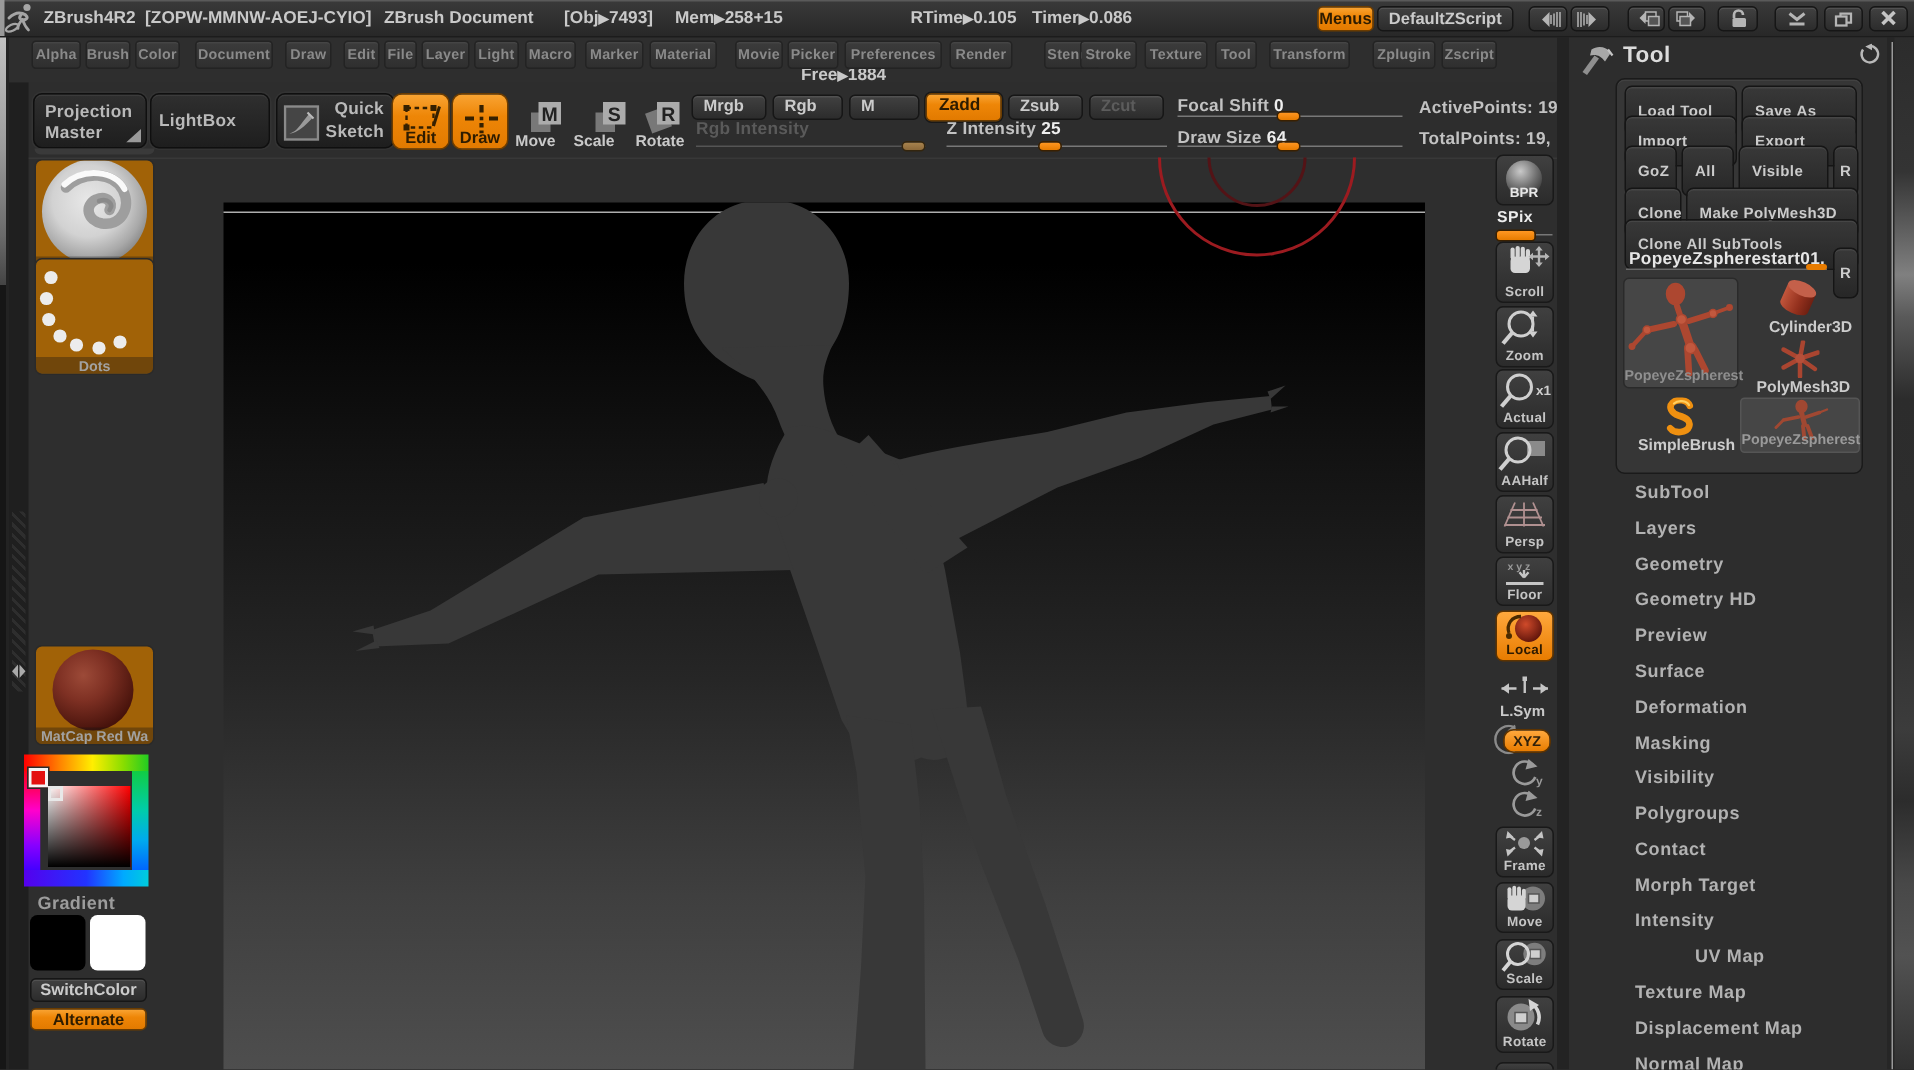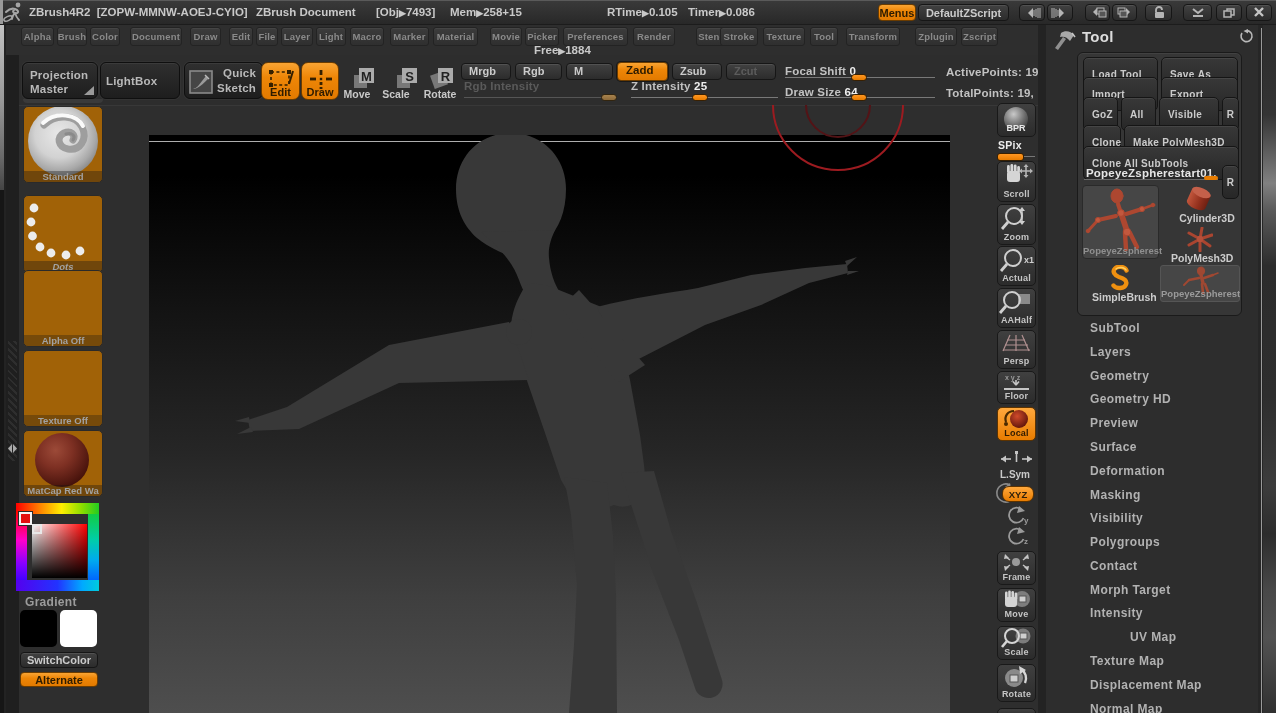--- a/index.html
+++ b/index.html
@@ -226,45 +226,33 @@
             </radialGradient>
           </defs>
     <circle cx="39" cy="34" r="35" fill="url(#stdg)"></circle>
     <path d="M20 18 C32 6 52 8 58 20 C64 32 56 44 44 42 C34 40 32 30 40 26 C47 23 52 28 49 33" stroke="#9e9e9e" stroke-width="7" fill="none" stroke-linecap="round"></path>
     <path d="M19 16 C32 4 53 7 59 19" stroke="#fafafa" stroke-width="4" fill="none" stroke-linecap="round"></path>
     <path d="M42 27 C48 25 52 29 49 33" stroke="#8a8a8a" stroke-width="3" fill="none" stroke-linecap="round"></path>
     <rect x="0" y="64" width="78" height="11" fill="rgba(20,20,20,0.35)"></rect>
     <text x="39" y="73" font-family="Liberation Sans" font-size="9.5" font-weight="bold" fill="#a2a2a2" text-anchor="middle">Standard</text>
         </svg>
   </div>
-  <div class="thumbbox" style="left:23px;top:140px;width:80px;height:78px;overflow:hidden;font-style:italic;">
+  <div class="thumbbox" style="left:23px;top:117px;width:80px;height:78px;overflow:hidden;">
     <svg width="78" height="76" viewBox="0 0 78 76">
           <g fill="#ececec">
     <circle cx="10" cy="12" r="4.4"></circle>
             <circle cx="7" cy="26" r="4.4"></circle>
             <circle cx="8.5" cy="40" r="4.4"></circle>
             <circle cx="16" cy="51" r="4.4"></circle>
             <circle cx="27" cy="57" r="4.4"></circle>
             <circle cx="42" cy="59" r="4.4"></circle>
             <circle cx="56" cy="55" r="4.4"></circle>
           </g>
     <rect x="0" y="65" width="78" height="11" fill="rgba(20,20,20,0.35)"></rect>
     <text x="39" y="74" font-family="Liberation Sans" font-size="9.5" font-weight="bold" fill="#a2a2a2" text-anchor="middle">Dots</text>
-        </svg>
-  </div>
-  <div class="thumbbox" style="left:23px;top:215px;width:80px;height:77px;overflow:hidden;">
-    <svg width="78" height="75" viewBox="0 0 78 75">
-          <rect x="0" y="64" width="78" height="11" fill="rgba(20,20,20,0.3)"></rect>
-    <text x="39" y="73" font-family="Liberation Sans" font-size="9.5" font-weight="bold" fill="#a2a2a2" text-anchor="middle">Alpha Off</text>
-        </svg>
-  </div>
-  <div class="thumbbox" style="left:23px;top:295px;width:80px;height:77px;overflow:hidden;">
-    <svg width="78" height="75" viewBox="0 0 78 75">
-          <rect x="0" y="64" width="78" height="11" fill="rgba(20,20,20,0.3)"></rect>
-    <text x="39" y="73" font-family="Liberation Sans" font-size="9.5" font-weight="bold" fill="#a2a2a2" text-anchor="middle">Texture Off</text>
         </svg>
   </div>
   <div class="thumbbox" style="left:23px;top:375px;width:80px;height:67px;overflow:hidden;">
     <svg width="78" height="65" viewBox="0 0 78 65">
           <defs>
             <radialGradient id="mcg" cx="38%" cy="32%" r="70%">
               <stop offset="0%" stop-color="#9c4a38"></stop>
               <stop offset="45%" stop-color="#7e3023"></stop>
               <stop offset="100%" stop-color="#46120b"></stop>
             </radialGradient>

